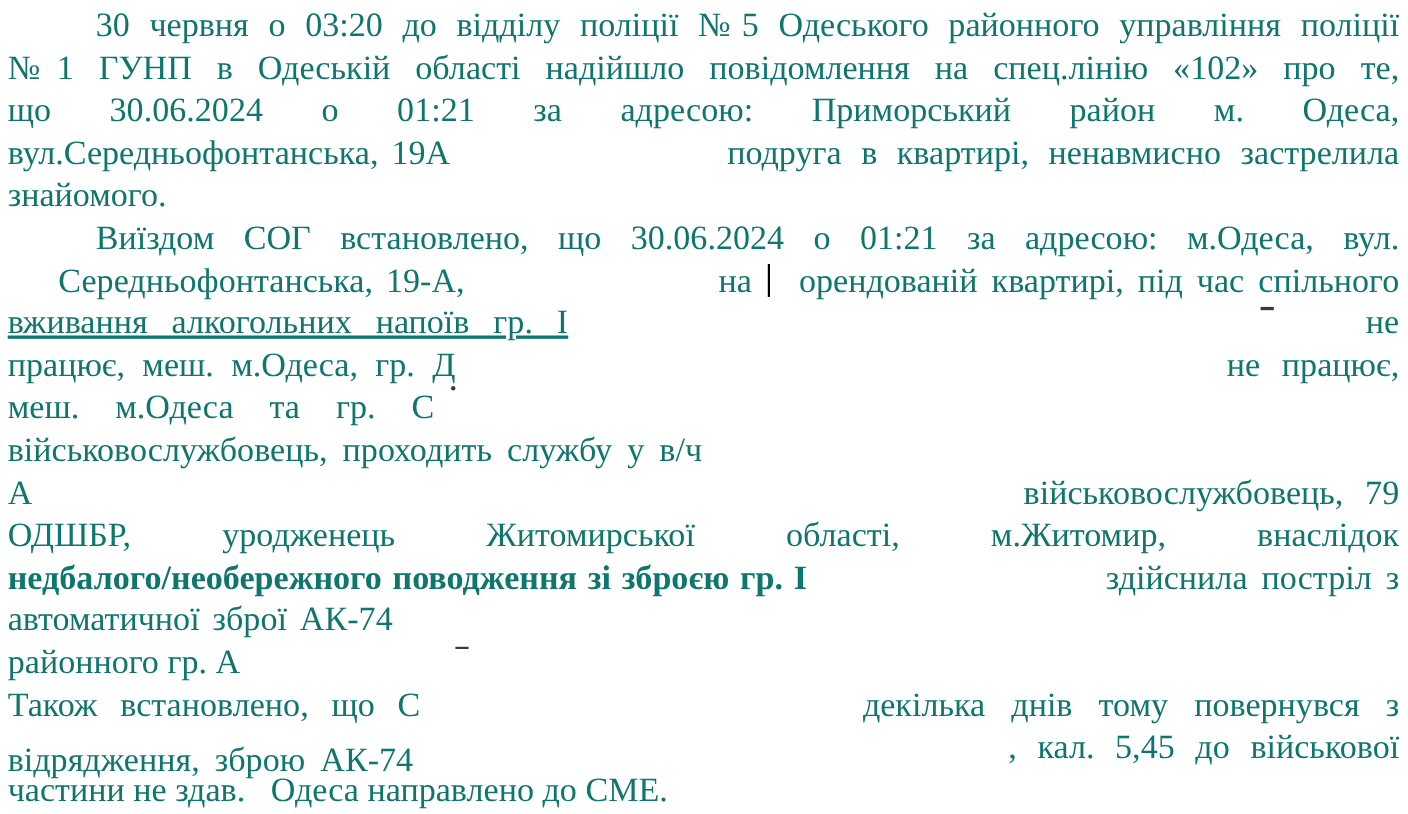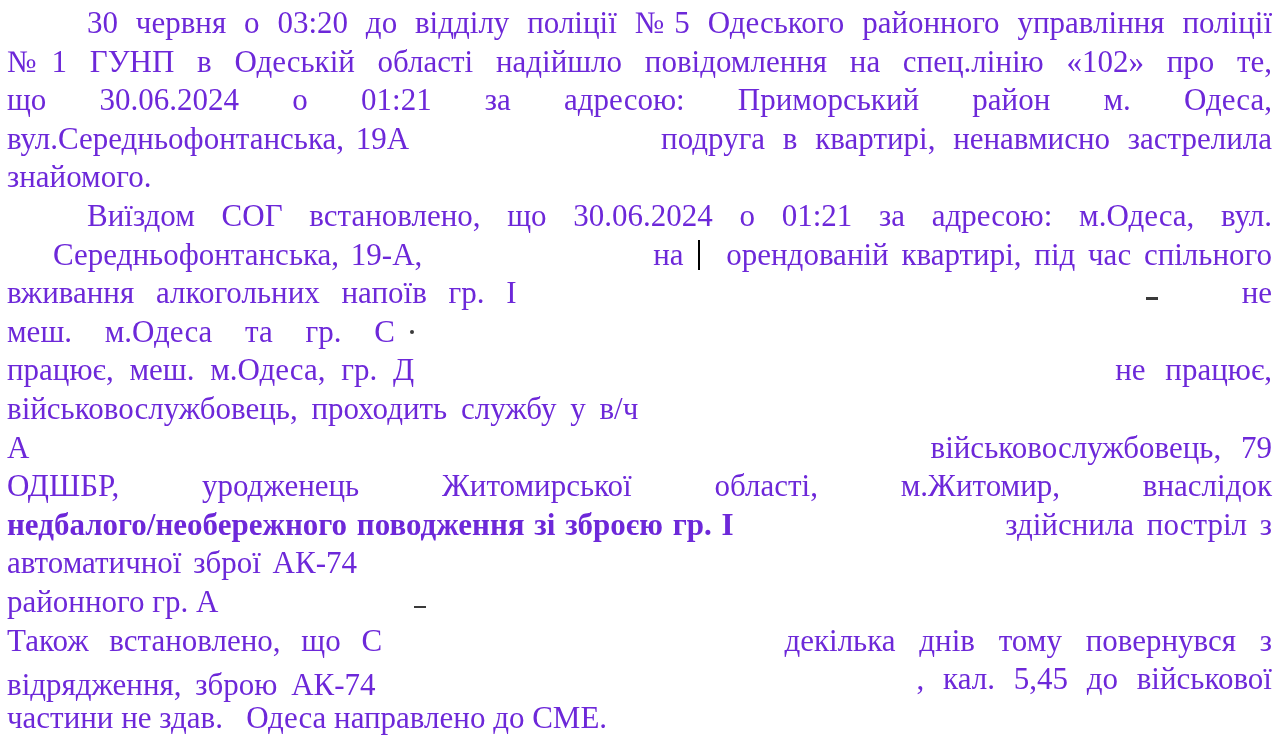--- a/index.html
+++ b/index.html
@@ -8,39 +8,39 @@
     background: #ffffff;
   }
   body {
     width: 1280px;
     height: 740px;
     overflow: hidden;
   }
   .page {
     font-family: "Liberation Serif", "DejaVu Serif", serif;
     font-size: 31px;
-    color: #6d28d9;
+    color: #0f766e;
     padding: 4px 8px 0 7px;
     width: 1265px;
   }
   .line {
     height: 38.6px;
     line-height: 38.6px;
   }
   .line.justify {
     text-align: justify;
     text-align-last: justify;
     white-space: normal;
   }
   .line.indent {
     text-indent: 80px;
   }
   .line.flex {
     display: flex;
-    align-items: center;
+    align-items: flex-start;
     gap: 13px;
   }
   .seg {
     white-space: pre;
     flex: 0 0 auto;
   }
   .grow-gap {
     flex: 1 1 auto;
     min-width: 10px;
   }
@@ -93,34 +93,34 @@
     </div>
     <div class="line justify indent">Виїздом СОГ встановлено, що 30.06.2024 о 01:21 за адресою: м.Одеса, вул.</div>
     <div class="line flex">
       <span class="seg" style="word-spacing: 4px; margin-left: 46px;">Середньофонтанська, 19-А,</span>
       <span class="grow-gap"></span>
       <span class="seg">на</span>
       <span class="caret"></span>
       <span class="seg" style="word-spacing: 5px;"> орендованій квартирі, під час спільного</span>
     </div>
     <div class="line flex">
-      <span class="seg" style="word-spacing: 14px;">вживання алкогольних напоїв гр. І</span>
+      <span class="seg" style="word-spacing: 14px; text-decoration: underline;">вживання алкогольних напоїв гр. І</span>
       <span class="grow-gap"></span>
       <span class="mark-dash"></span>
       <span class="fixed-gap" style="width: 58px;"></span>
       <span class="seg">не</span>
     </div>
     <div class="line flex">
-      <span class="seg" style="word-spacing: 25px;">меш. м.Одеса та гр. С</span>
-      <span class="mark-dot"></span>
-    </div>
-    <div class="line flex">
       <span class="seg" style="word-spacing: 8px;">працює, меш. м.Одеса, гр. Д</span>
       <span class="grow-gap"></span>
       <span class="seg" style="word-spacing: 12px;">не працює,</span>
+    </div>
+    <div class="line flex">
+      <span class="seg" style="word-spacing: 25px;">меш. м.Одеса та гр. С</span>
+      <span class="mark-dot"></span>
     </div>
     <div class="line flex">
       <span class="seg" style="word-spacing: 6px;">військовослужбовець, проходить службу у в/ч</span>
       <span class="grow-gap"></span>
     </div>
     <div class="line flex">
       <span class="seg">А</span>
       <span class="grow-gap"></span>
       <span class="seg" style="word-spacing: 12px;">військовослужбовець, 79</span>
     </div>

